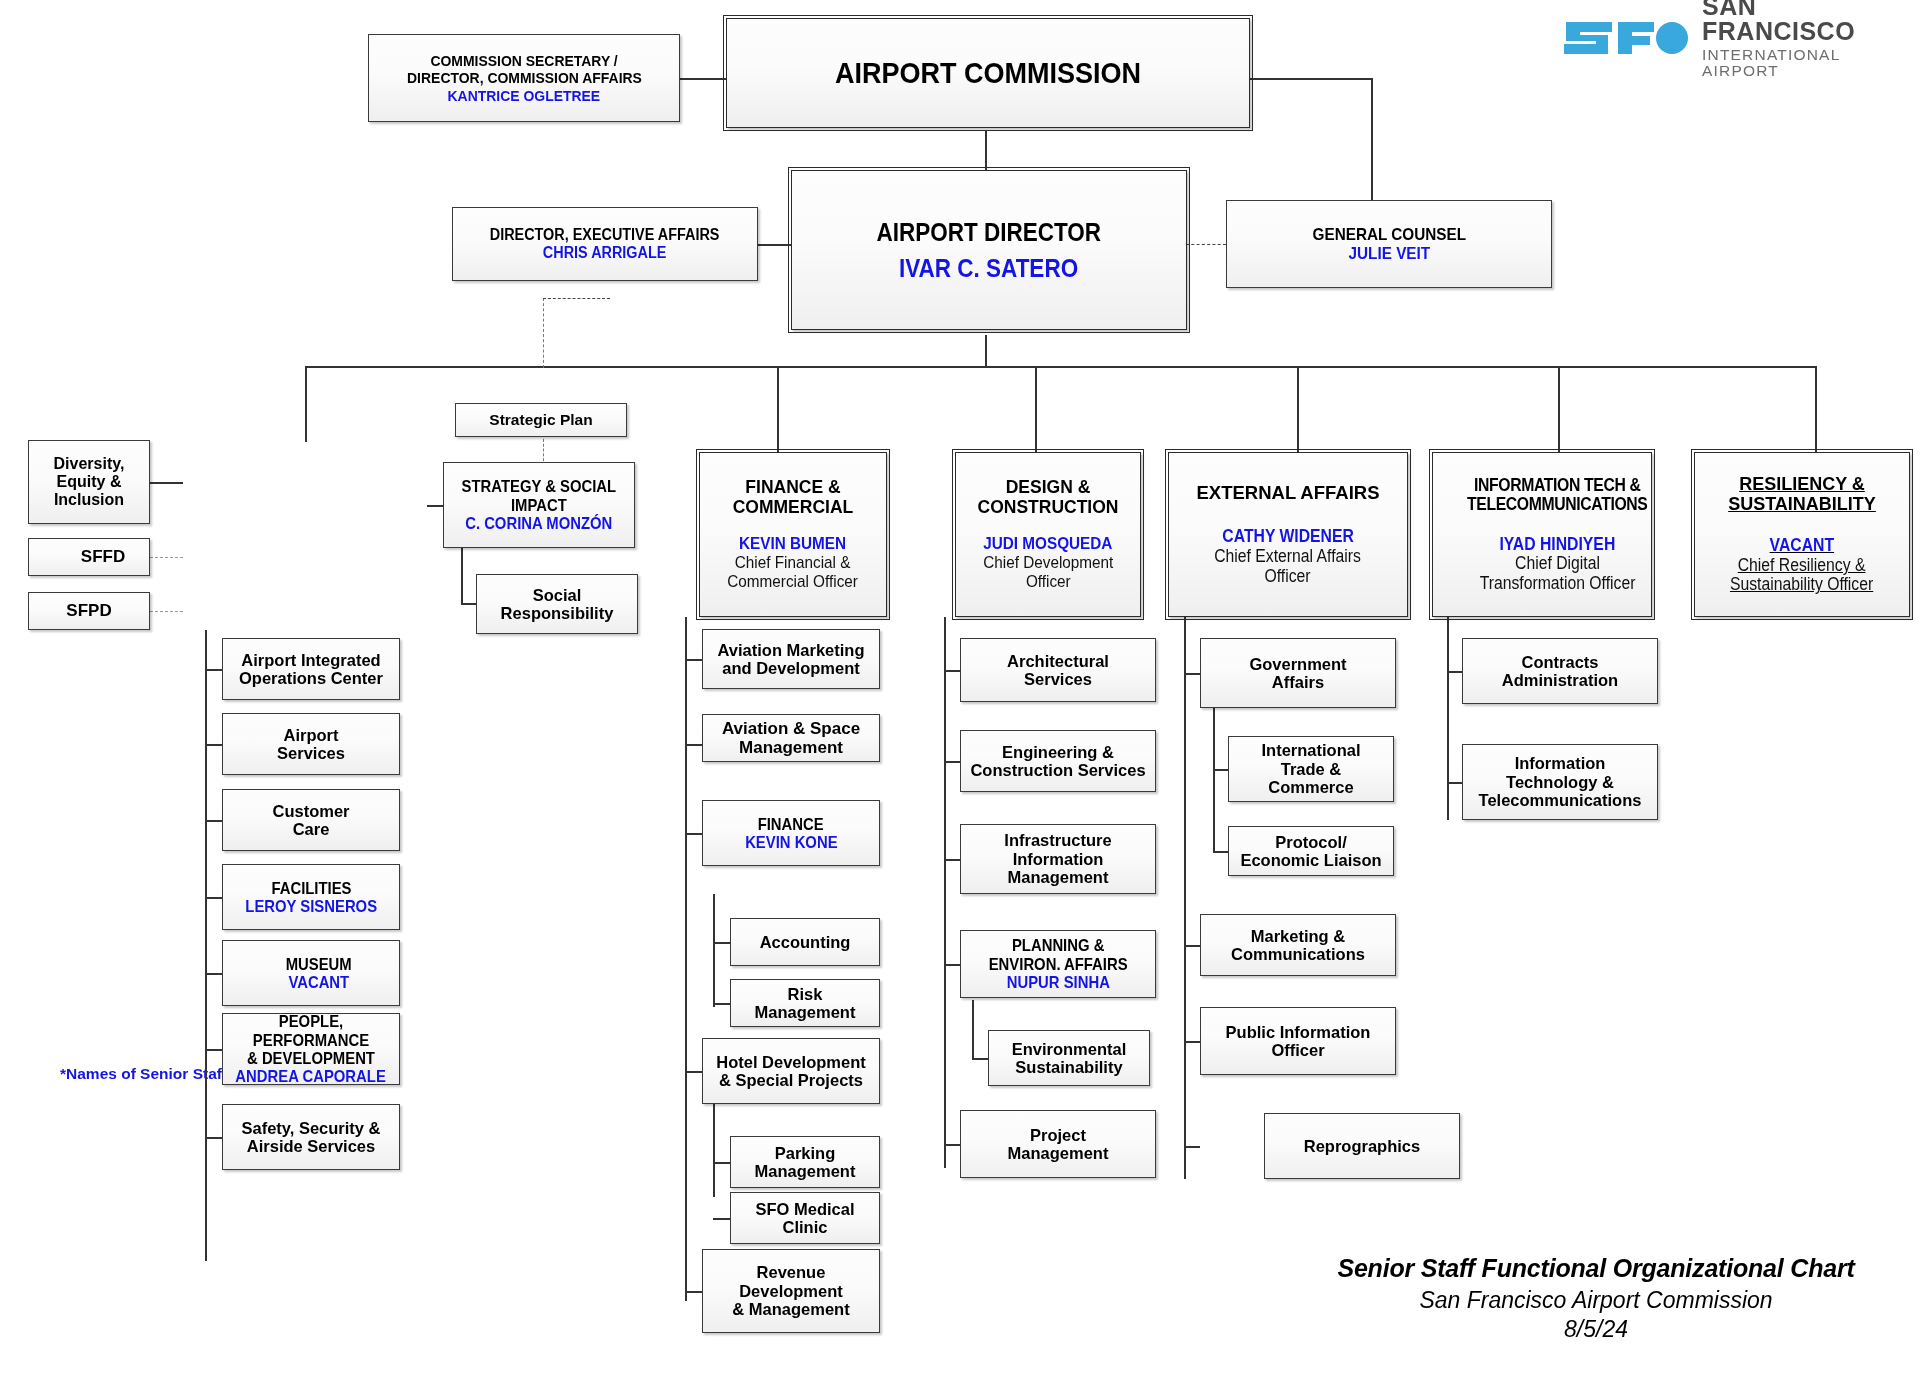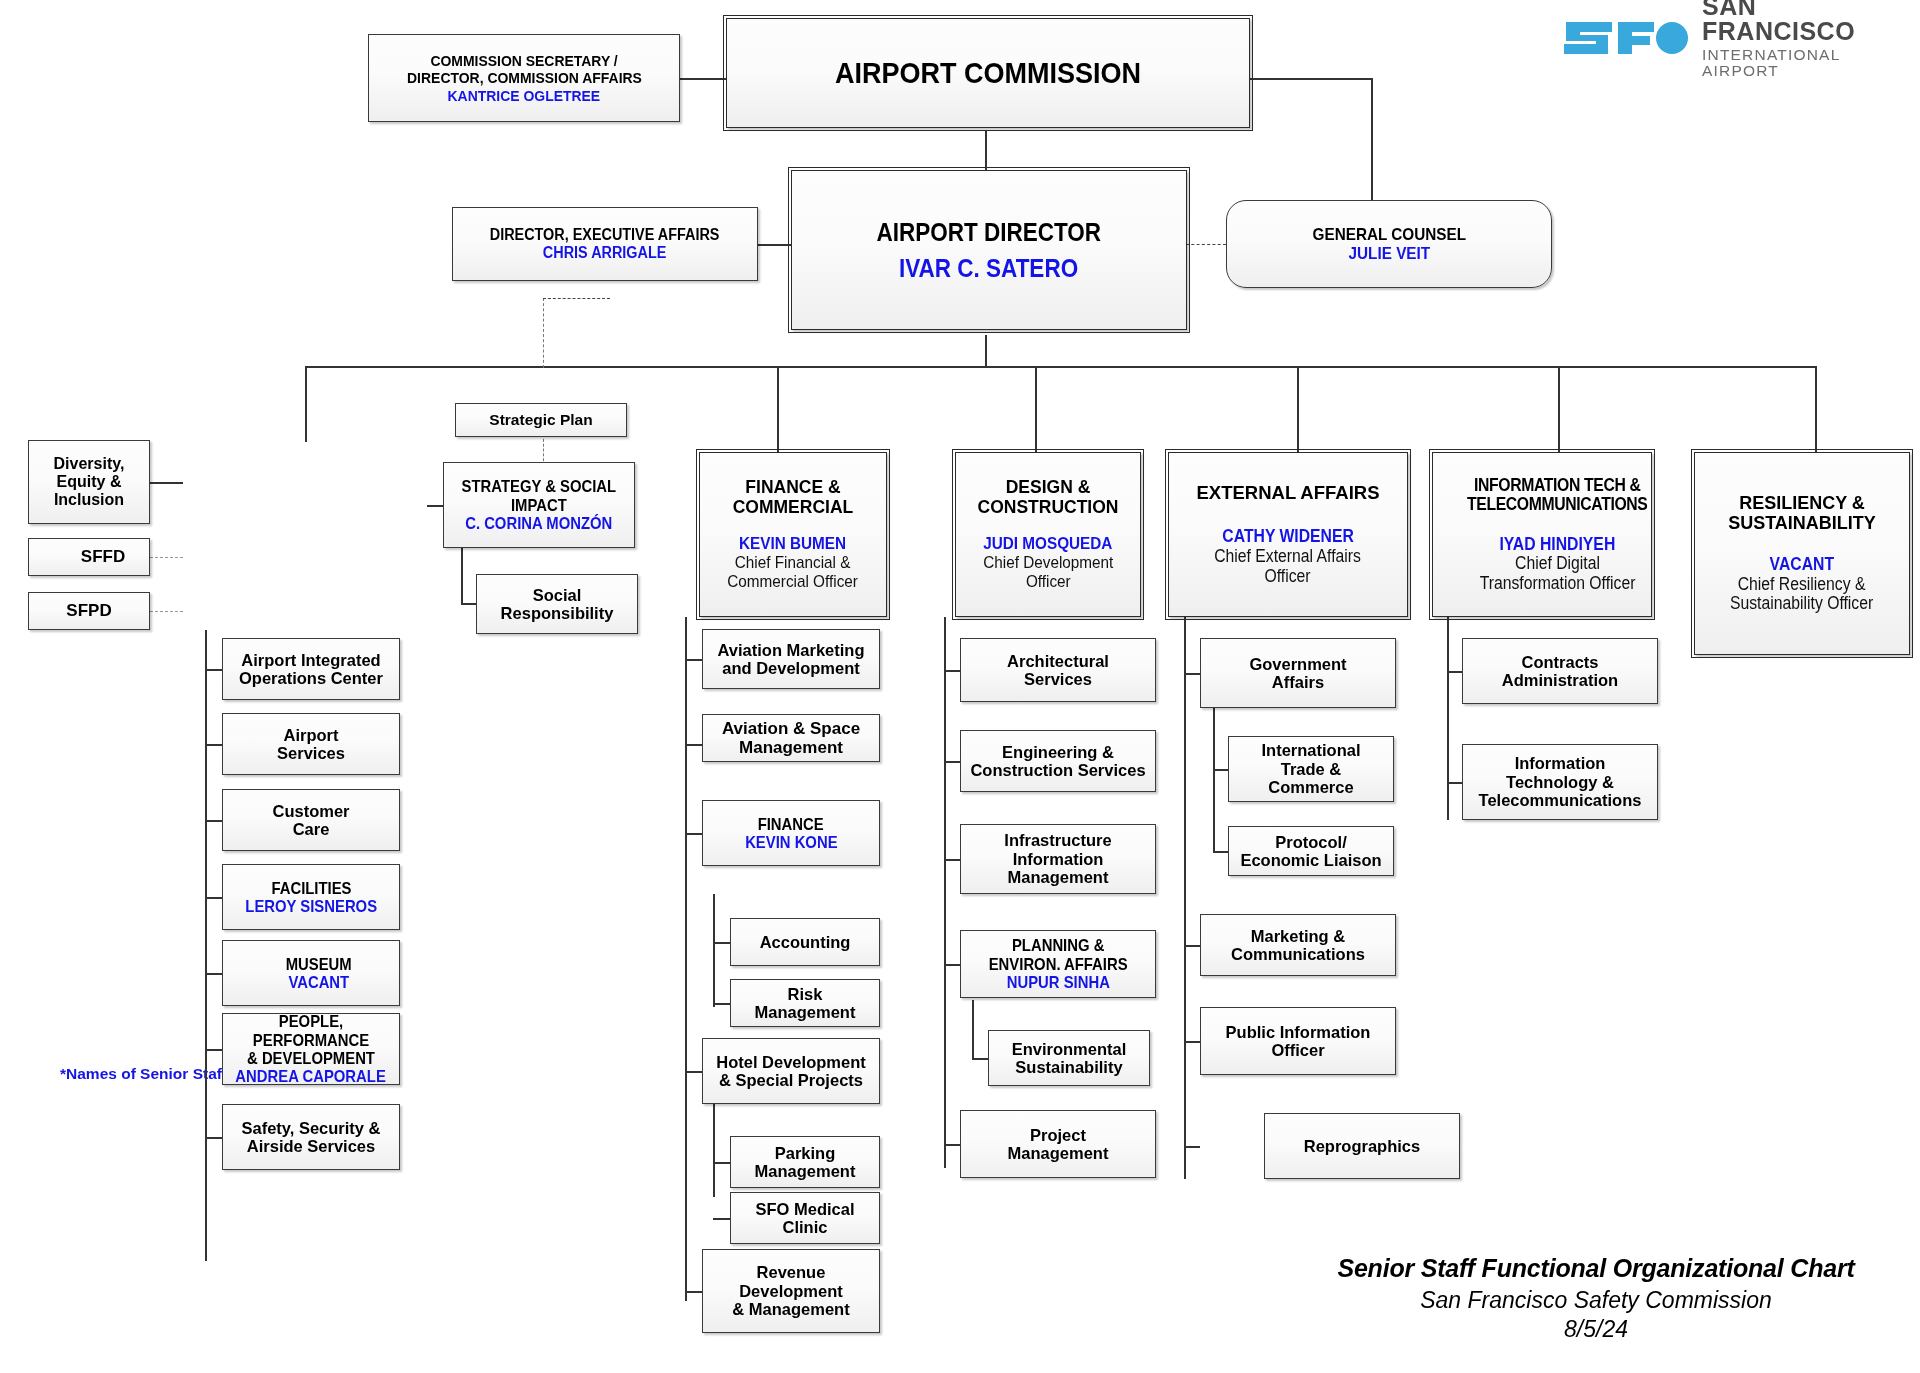--- a/index.html
+++ b/index.html
@@ -108,21 +108,21 @@
   <div class="box dbl" style="left:791px;top:170px;width:396px;height:160px;font-size:25px;">
     <span class="ttl cond">AIRPORT DIRECTOR</span>
     <span class="nm cond" style="margin-top:8px;">IVAR C. SATERO</span>
   </div>
 
   <div class="box" style="left:452px;top:207px;width:306px;height:74px;font-size:16px;">
     <span class="ttl cond">DIRECTOR, EXECUTIVE AFFAIRS</span>
     <span class="nm cond">CHRIS ARRIGALE</span>
   </div>
 
-  <div class="box" style="left:1226px;top:200px;width:326px;height:88px;font-size:17px;border-radius:20px;">
+  <div class="box" style="left:1226px;top:200px;width:326px;height:88px;font-size:17px;">
     <span class="ttl cond">GENERAL COUNSEL</span>
     <span class="nm cond">JULIE VEIT</span>
   </div>
 
 
   <div class="box" style="left:28px;top:440px;width:122px;height:84px;font-size:16px;white-space:pre-line;">
     <span class="ttl">Diversity,
 Equity &amp;
 Inclusion</span>
   </div>
@@ -300,29 +300,29 @@
   <div id="it-children">
       <div class="box" style="left: 1462px; top: 638px; width: 196px; height: 66px; font-size: 16.5px; white-space: pre-line;"><span class="ttl">Contracts
 Administration</span></div>
       <div class="ln lnh" style="left: 1447px; top: 671px; width: 15px;"></div>
       <div class="box" style="left: 1462px; top: 744px; width: 196px; height: 76px; font-size: 16.5px; white-space: pre-line;"><span class="ttl">Information
 Technology &amp;
 Telecommunications</span></div>
       <div class="ln lnh" style="left: 1447px; top: 782px; width: 15px;"></div>
     </div>
 
-  <div class="box dbl" style="left:1694px;top:452px;width:216px;height:203px;font-size:18px;white-space:pre-line;">
+  <div class="box dbl" style="left:1694px;top:452px;width:216px;height:165px;font-size:18px;white-space:pre-line;text-decoration:underline;">
     <span class="ttl">RESILIENCY &amp;
 SUSTAINABILITY</span>
     <span class="nm cond" style="margin-top:22px;font-size:17.5px;">VACANT</span>
     <span class="role cond" style="font-size:17.5px;">Chief Resiliency &amp;
 Sustainability Officer</span>
   </div>
 
   <div id="note">*Names of Senior Staff Indicated</div>
 
   <div id="footer">
     <div class="f1">Senior Staff Functional Organizational Chart</div>
-    <div class="f2">San Francisco Safety Commission</div>
+    <div class="f2">San Francisco Airport Commission</div>
     <div class="f3">8/5/24</div>
   </div>
 
 </div>
 
 </body></html>

